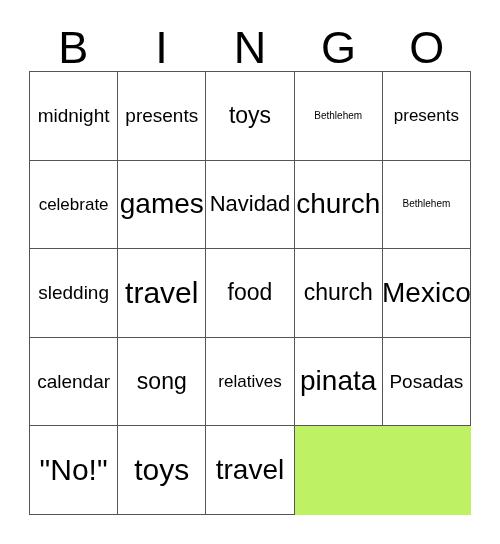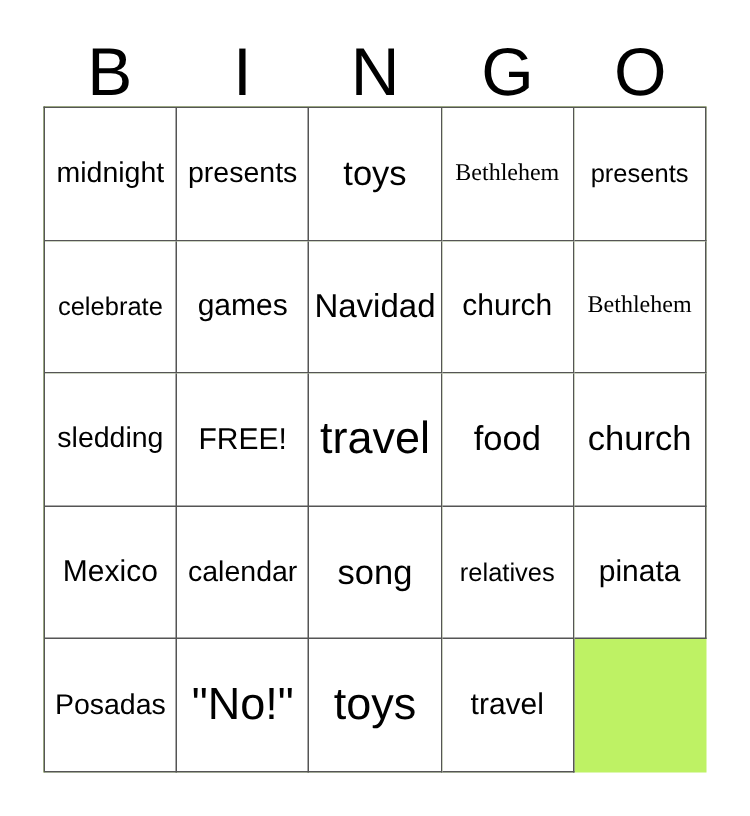--- a/index.html
+++ b/index.html
@@ -75,25 +75,25 @@
     white-space: nowrap;
     text-align: center;
     line-height: 1.02;
     color: #000000;
     padding: 0 1px;
   }
 
   
   .fs-xxl { font-size: 23px; }
   .fs-xl  { font-size: 30px; }
-  .fs-lg  { font-size: 20px; }
+  .fs-lg  { font-size: 28px; }
   .fs-md  { font-size: 23px; }
   .fs-sm  { font-size: 19px; }
   .fs-xs  { font-size: 17px; }
-  .fs-xxs { font-size: 16px; font-family: Liberation Serif, serif; }
+  .fs-xxs { font-size: 10px; }
 </style>
 </head>
 <body>
 
 <div id="card">
 
   <div id="header">
     <div class="header-letter">B</div>
     <div class="header-letter">I</div>
     <div class="header-letter">N</div>
@@ -132,23 +132,20 @@
         <span class="cell-text fs-lg">church</span>
       </div>
 
     <div class="cell">
         <span class="cell-text fs-xxs">Bethlehem</span>
       </div>
     <div class="cell">
         <span class="cell-text fs-sm">sledding</span>
       </div>
     <div class="cell">
-        <span class="cell-text fs-lg">FREE!</span>
-      </div>
-    <div class="cell">
         <span class="cell-text fs-xl">travel</span>
       </div>
     <div class="cell">
         <span class="cell-text fs-xxl">food</span>
       </div>
 
     <div class="cell">
         <span class="cell-text fs-md">church</span>
       </div>
     <div class="cell">

